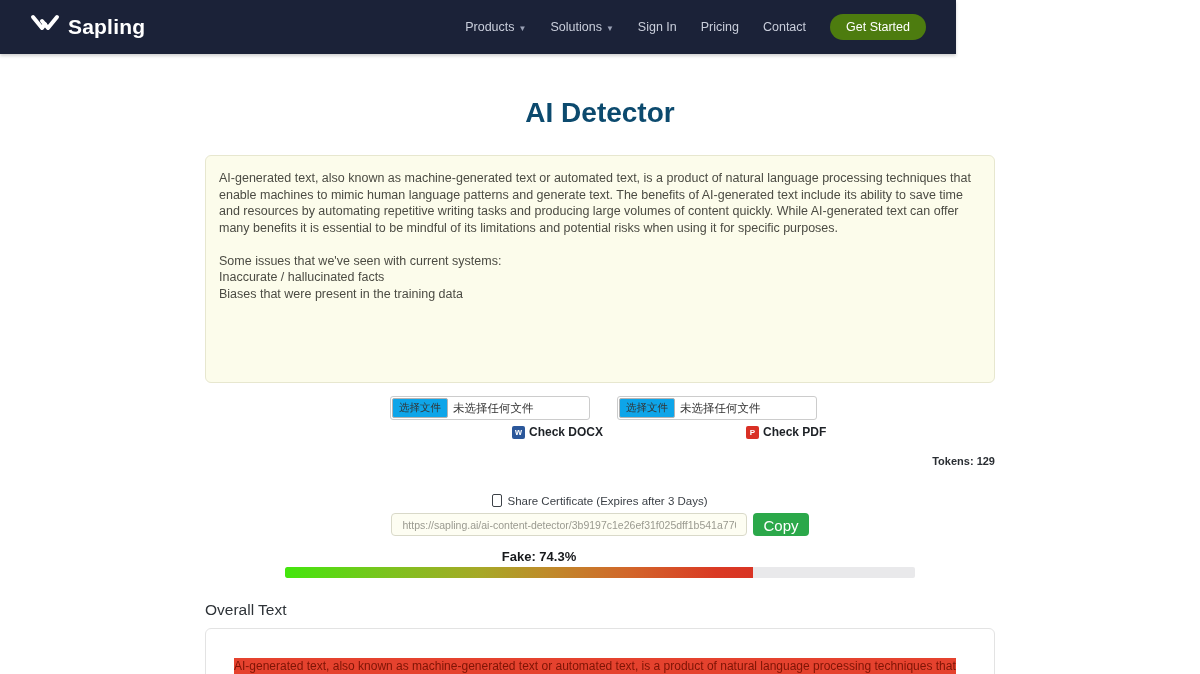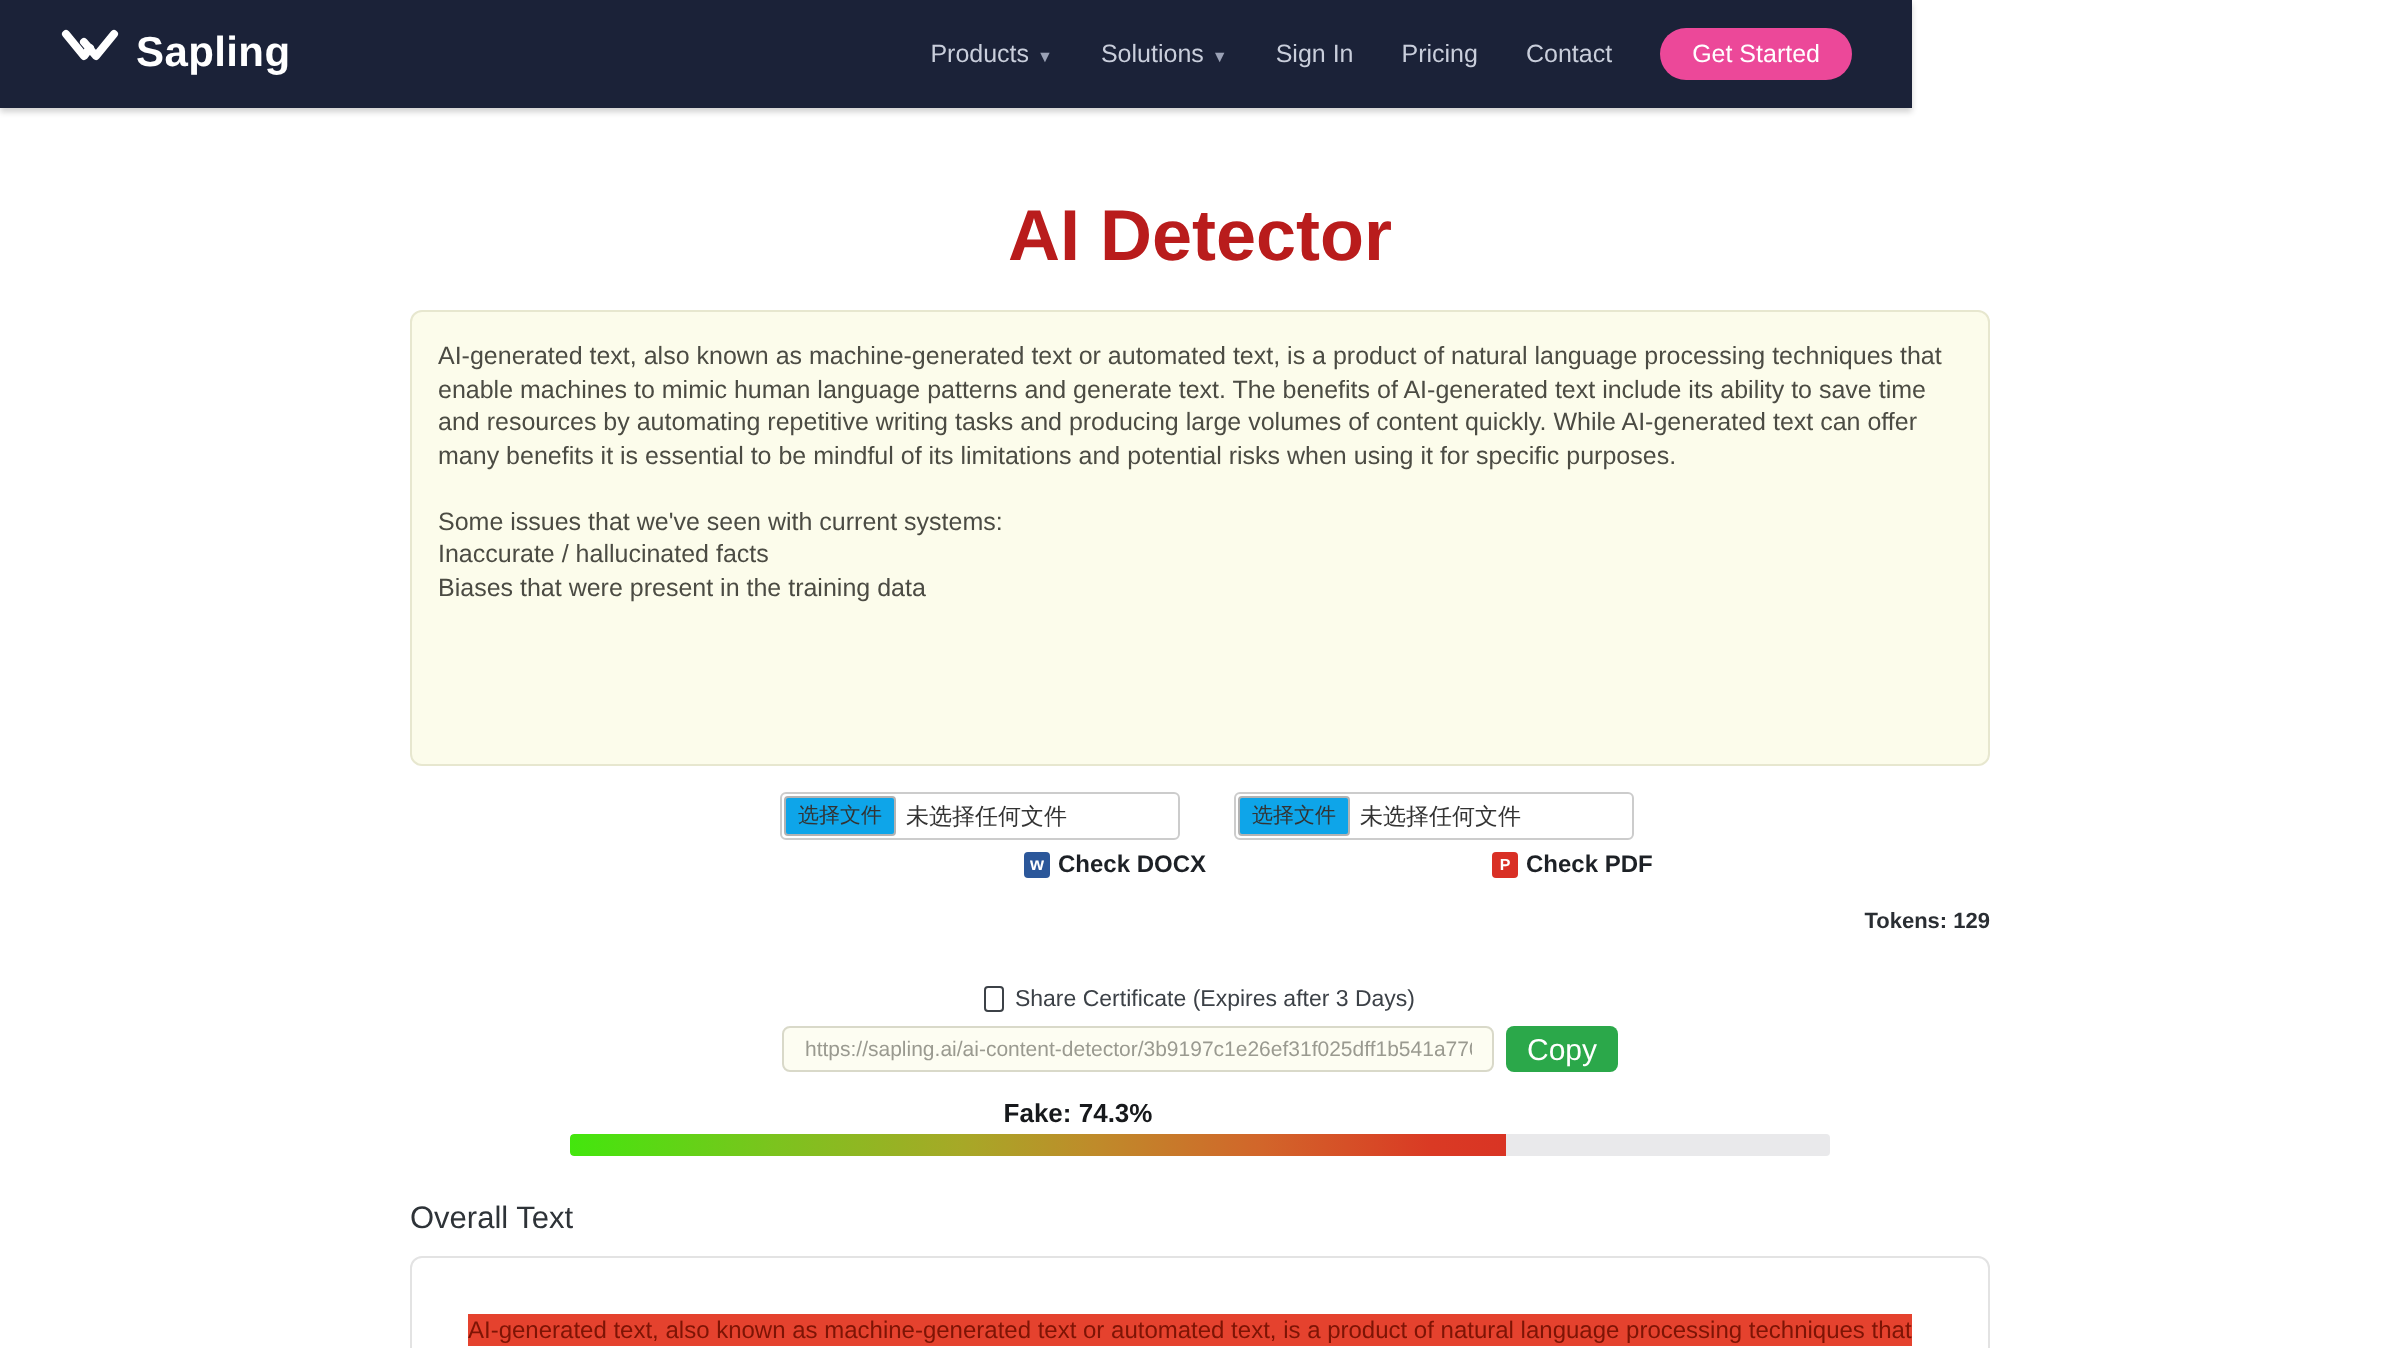--- a/index.html
+++ b/index.html
@@ -9,26 +9,26 @@
 
   
   .nav { position:absolute; top:0; left:0; width:956px; height:54px; background:#1b2238;
          display:flex; align-items:center; justify-content:space-between; padding:0 30px;
          box-shadow:0 2px 3px rgba(0,0,0,.18); }
   .brand { display:flex; align-items:center; gap:8px; cursor:pointer; }
   .brand-name { color:#ffffff; font-size:21px; font-weight:bold; letter-spacing:.2px; }
   .menu { display:flex; align-items:center; gap:24px; }
   .menu-item { color:#c9cedb; font-size:12.5px; cursor:pointer; display:flex; align-items:center; gap:4px; }
   .caret { font-size:8px; color:#9aa1b5; position:relative; top:1px; }
-  .cta { background:#ec4899; color:#fff; font-size:12.5px; padding:6px 16px; border-radius:15px;
+  .cta { background:#4d7c0f; color:#fff; font-size:12.5px; padding:6px 16px; border-radius:15px;
          border:none; cursor:pointer; }
 
   
   .page-title { position:absolute; top:97px; left:0; width:1200px; text-align:center;
-                font-size:36px; font-weight:bold; color:#b91c1c; }
+                font-size:28px; font-weight:bold; color:#0c4a6e; }
 
   
   .editor { position:absolute; top:155px; left:205px; width:790px; height:228px;
             background:#fcfceb; border:1px solid #e7e7cf; border-radius:6px;
             padding:14px 13px; font-size:12.5px; line-height:16.5px; color:#4b4b43;
             overflow:hidden; cursor:text; }
   .editor .blank { height:16.5px; }
 
   
   .file-input { position:absolute; height:24px; width:200px; background:#fff;

